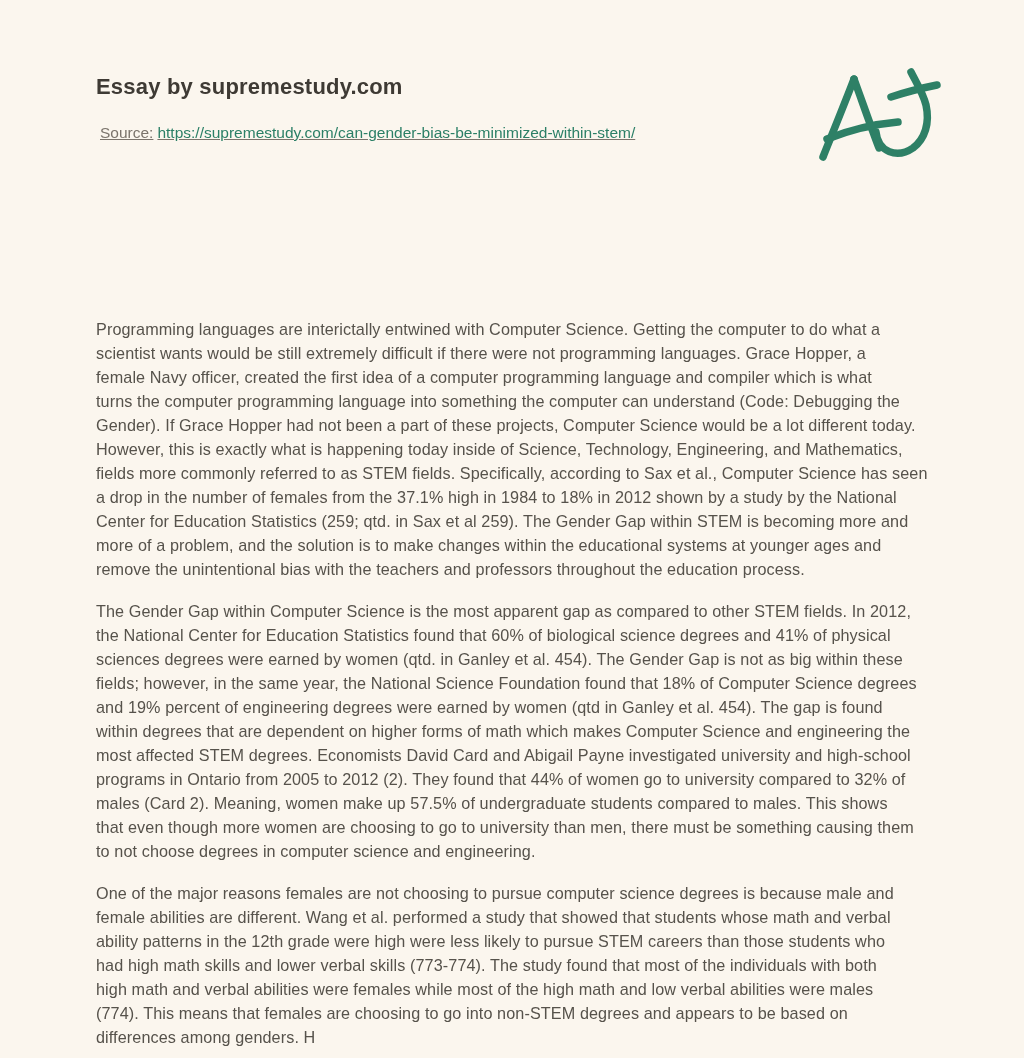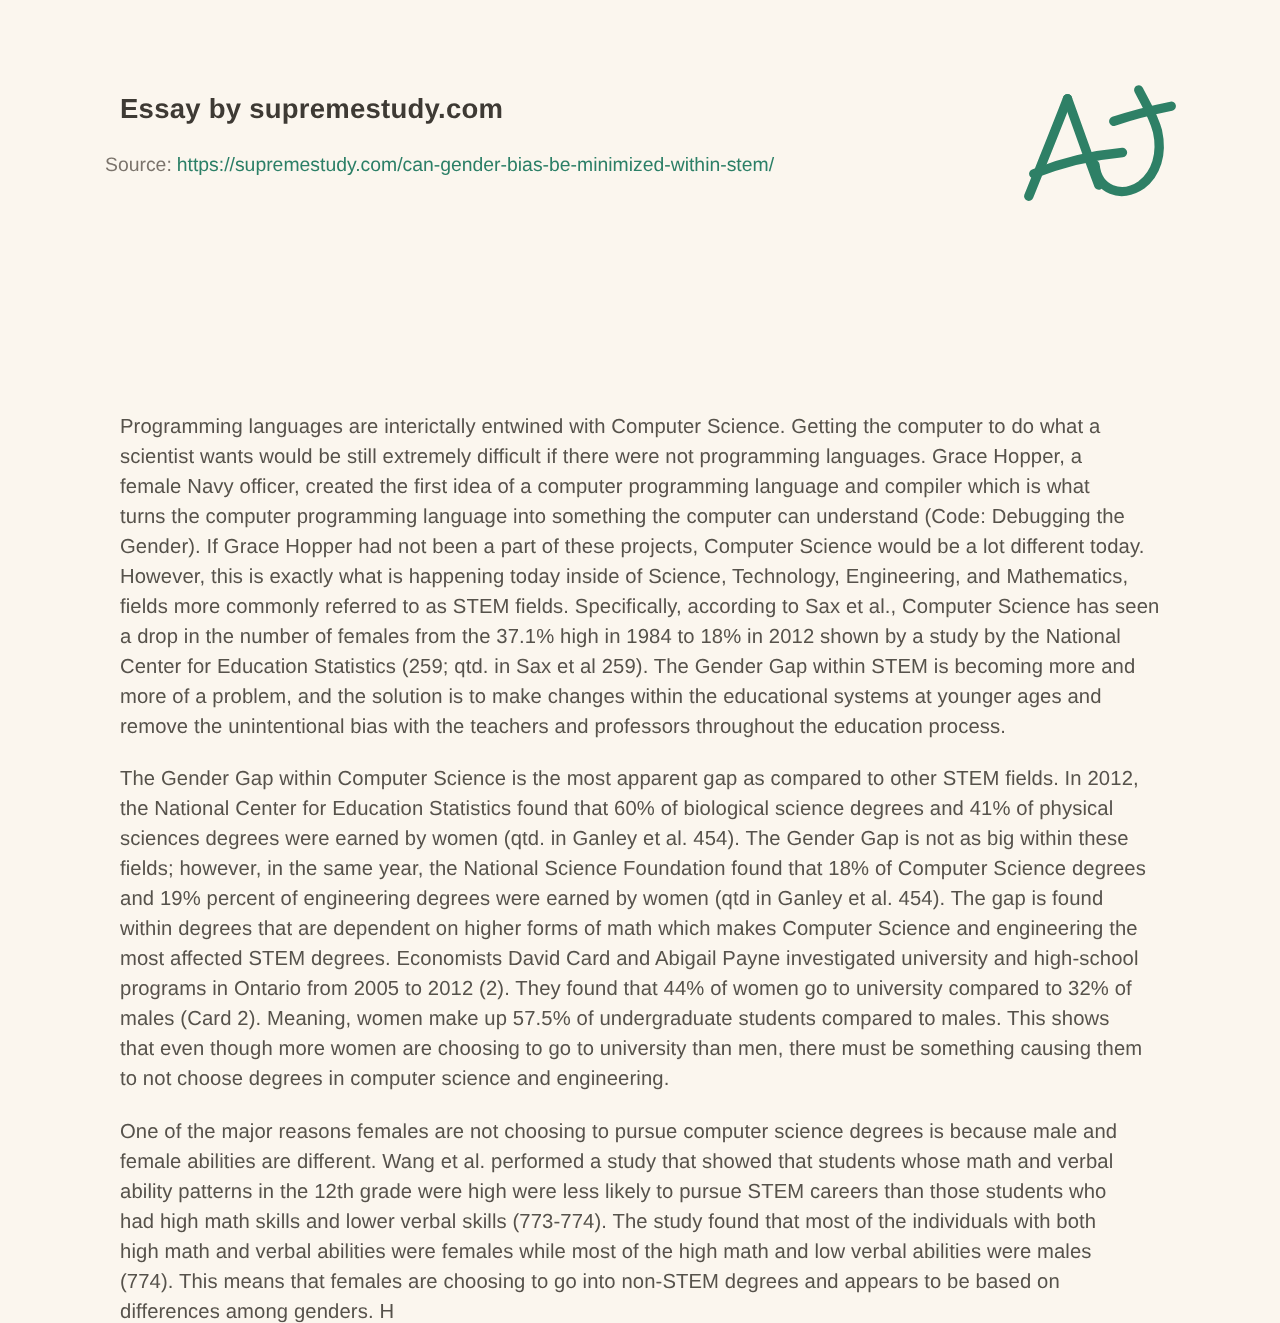--- a/index.html
+++ b/index.html
@@ -23,25 +23,26 @@
     position: absolute;
     left: 96px;
     top: 74px;
     font-size: 22px;
     font-weight: bold;
     letter-spacing: 0.2px;
     color: #3E3A34;
   }
   .source-row {
     position: absolute;
-    left: 84px;
+    left: 100px;
     top: 124px;
     font-size: 15.5px;
     color: #7B746C;
     white-space: nowrap;
+    text-decoration: underline;
   }
   .source-row a {
     color: #2B7F66;
     text-decoration: none;
     margin-left: 4px;
   }
   .logo {
     position: absolute;
     left: 816px;
     top: 62px;
@@ -64,21 +65,21 @@
     left: 96px;
     top: 317px;
     width: 850px;
   }
   .para {
     font-size: 16.2px;
     line-height: 24px;
     letter-spacing: 0.1px;
     color: #56524B;
     white-space: pre;
-    margin: 12px 0 18px 0;
+    margin: 0 0 18px 0;
   }
 </style>
 </head>
 <body>
 
 <div class="page">
 
   <div class="byline">Essay by supremestudy.com</div>
 
   <div class="source-row">

